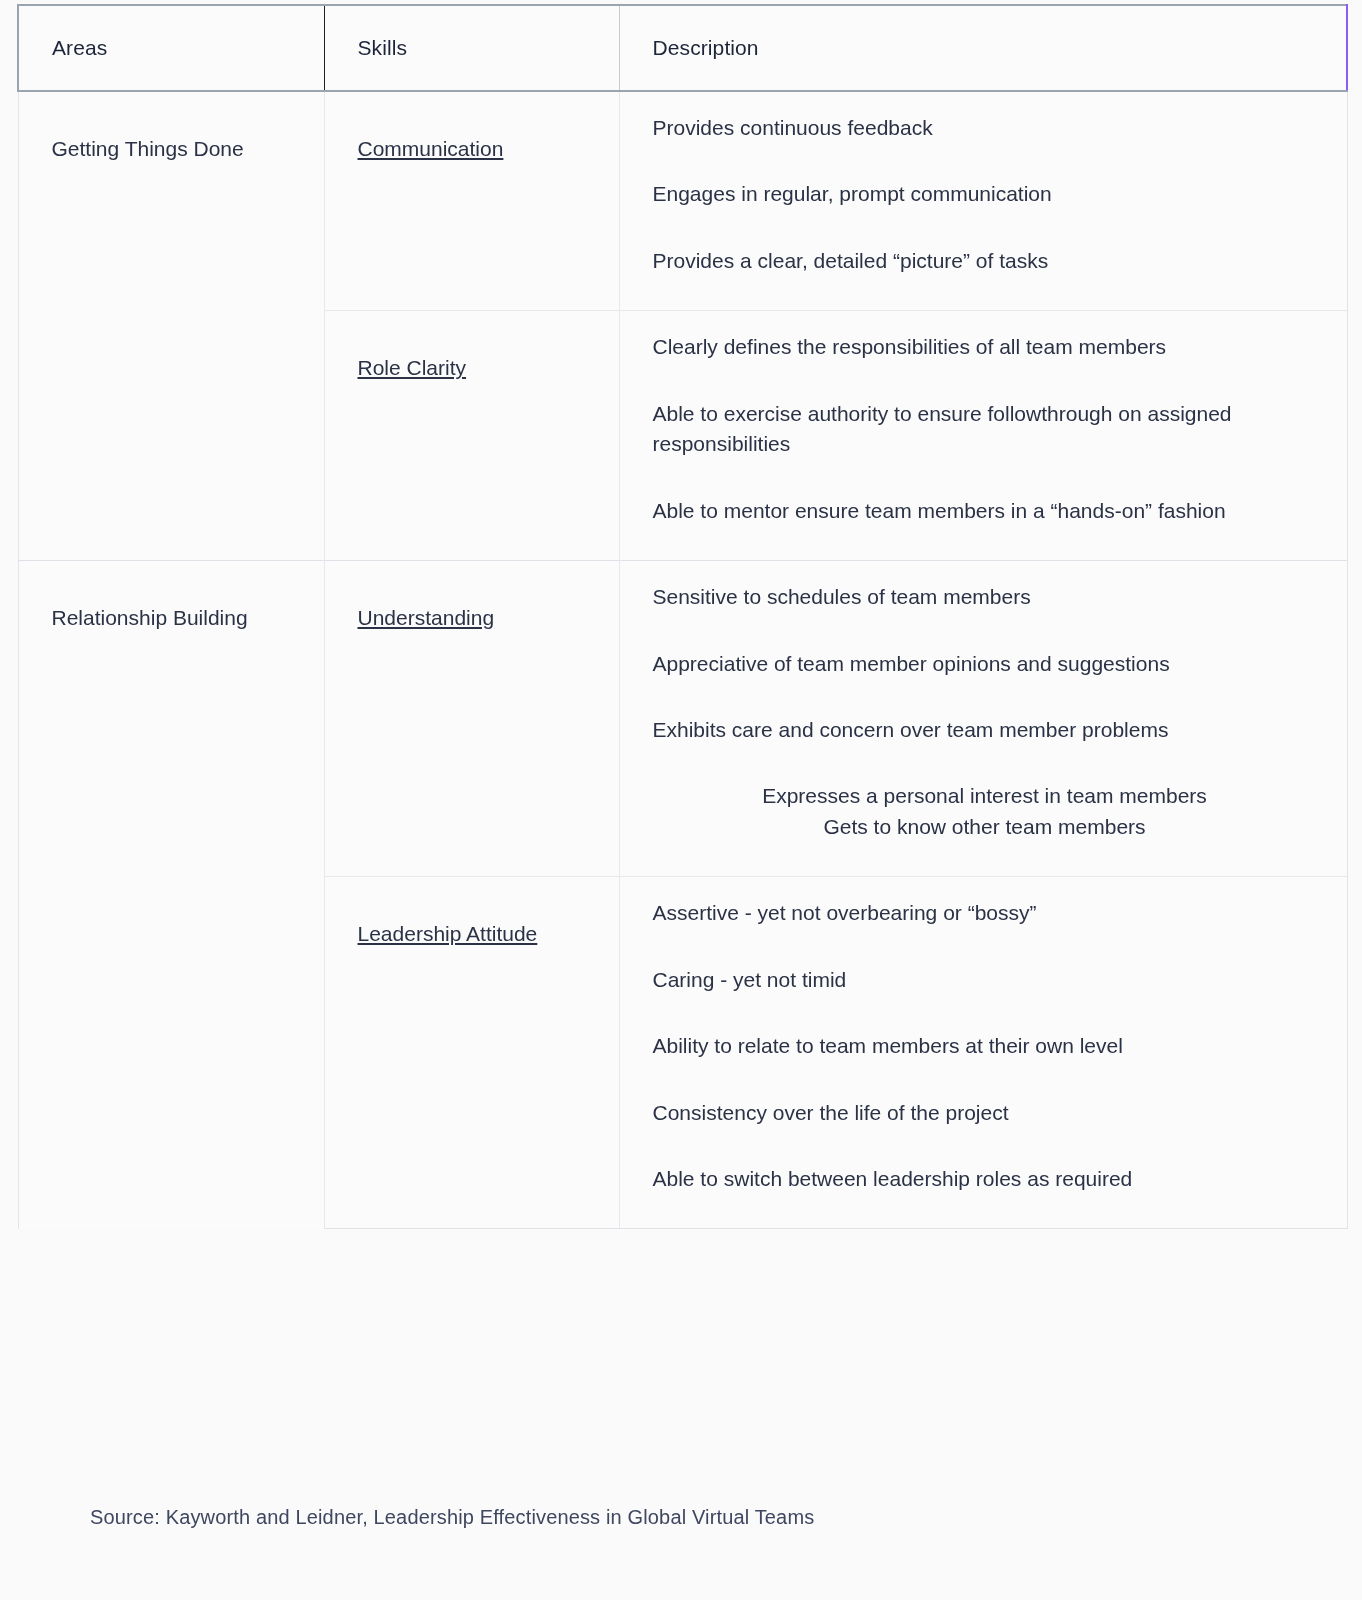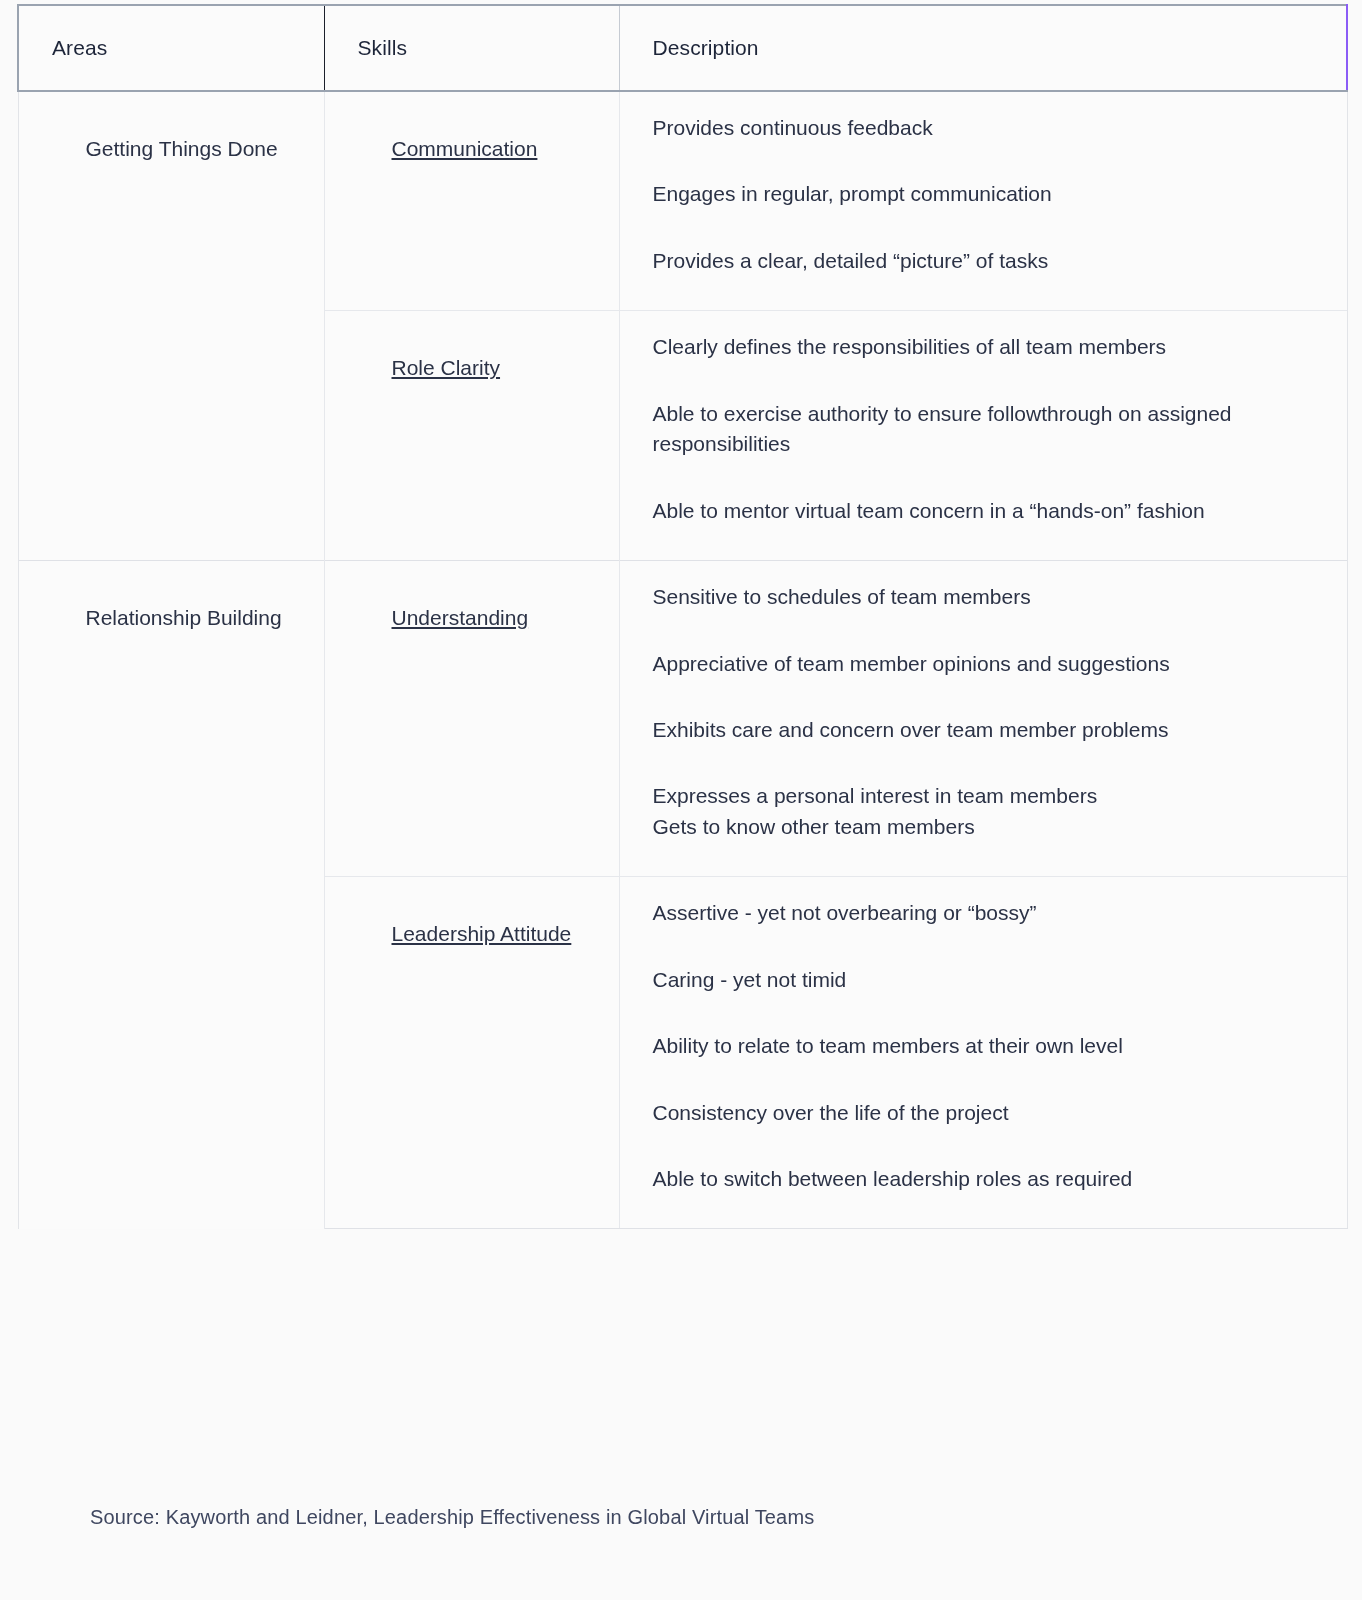--- a/index.html
+++ b/index.html
@@ -101,21 +101,20 @@
   .desc p {
     margin: 0 0 36px 0;
   }
   .desc p:last-child {
     margin-bottom: 0;
   }
 
   .area-label,
   .skill-label {
     display: block;
-    margin-left: 34px;
   }
 
   
   .source-note {
     position: absolute;
     left: 90px;
     top: 1506px;
     font-size: 20px;
     color: #3f4760;
     letter-spacing: 0.15px;
@@ -156,36 +155,36 @@
           </td>
         </tr>
 
         <tr class="sep-inner">
           <td class="skill">
             <span class="skill-label">Role Clarity</span>
           </td>
           <td class="desc">
             <p>Clearly defines the responsibilities of all team members</p>
             <p>Able to exercise authority to ensure followthrough on assigned responsibilities</p>
-            <p>Able to mentor virtual team concern in a “hands-on” fashion</p>
+            <p>Able to mentor ensure team members in a “hands-on” fashion</p>
           </td>
         </tr>
 
         <tr class="sep-major">
           <td class="area" rowspan="2">
             <span class="area-label">Relationship Building</span>
           </td>
           <td class="skill">
             <span class="skill-label">Understanding</span>
           </td>
           <td class="desc">
             <p>Sensitive to schedules of team members</p>
             <p>Appreciative of team member opinions and suggestions</p>
             <p>Exhibits care and concern over team member problems</p>
-            <p style="white-space: pre-line;">Expresses a personal interest in team members
+            <p style="white-space: pre-line; text-align: center;">Expresses a personal interest in team members
 Gets to know other team members</p>
           </td>
         </tr>
 
         <tr class="sep-inner last-row">
           <td class="skill">
             <span class="skill-label">Leadership Attitude</span>
           </td>
           <td class="desc">
             <p>Assertive - yet not overbearing or “bossy”</p>

